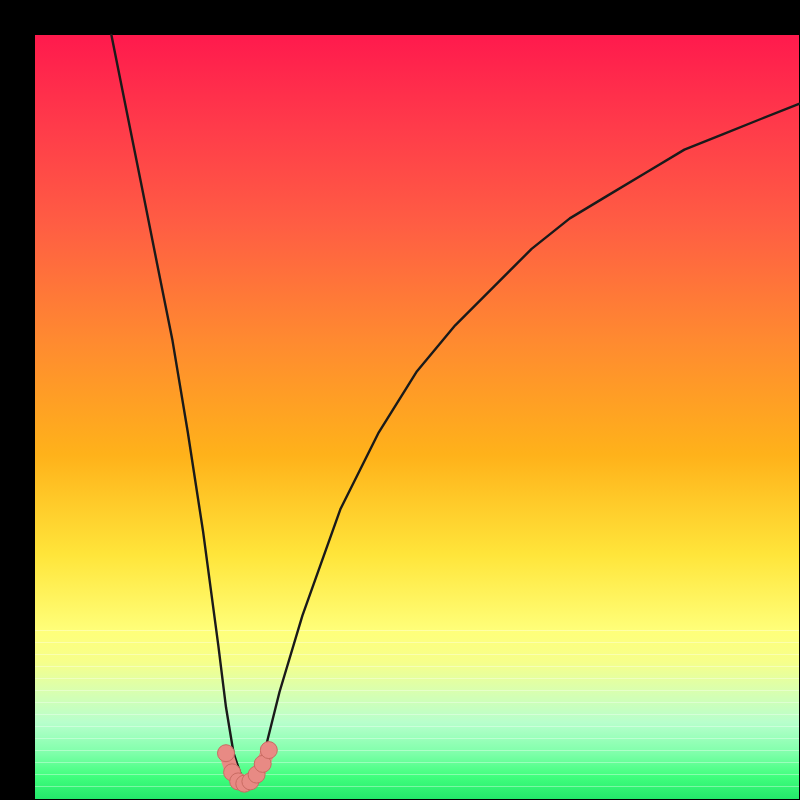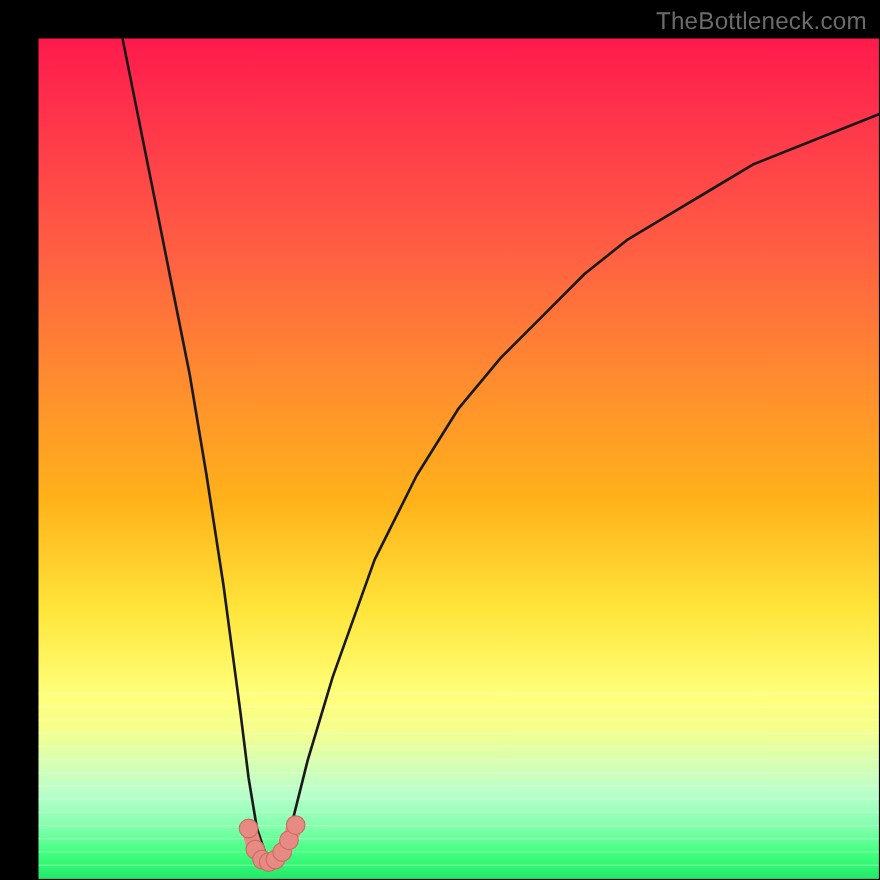--- a/index.html
+++ b/index.html
@@ -108,15 +108,14 @@
           <circle cx="209.3" cy="748.7" r="8.5" fill="#e88a84" stroke="#c96b62" stroke-width="1"></circle>
           <circle cx="215.4" cy="746.4" r="8.5" fill="#e88a84" stroke="#c96b62" stroke-width="1"></circle>
           <circle cx="221.6" cy="739.6" r="8.5" fill="#e88a84" stroke="#c96b62" stroke-width="1"></circle>
           <circle cx="227.7" cy="728.9" r="8.5" fill="#e88a84" stroke="#c96b62" stroke-width="1"></circle>
           <circle cx="233.8" cy="715.1" r="8.5" fill="#e88a84" stroke="#c96b62" stroke-width="1"></circle>
         </g>
     </svg>
 
   </div>
 
-  <div class="watermark">TheBottleneck.com</div>
 
 </div>
 
 </body></html>

